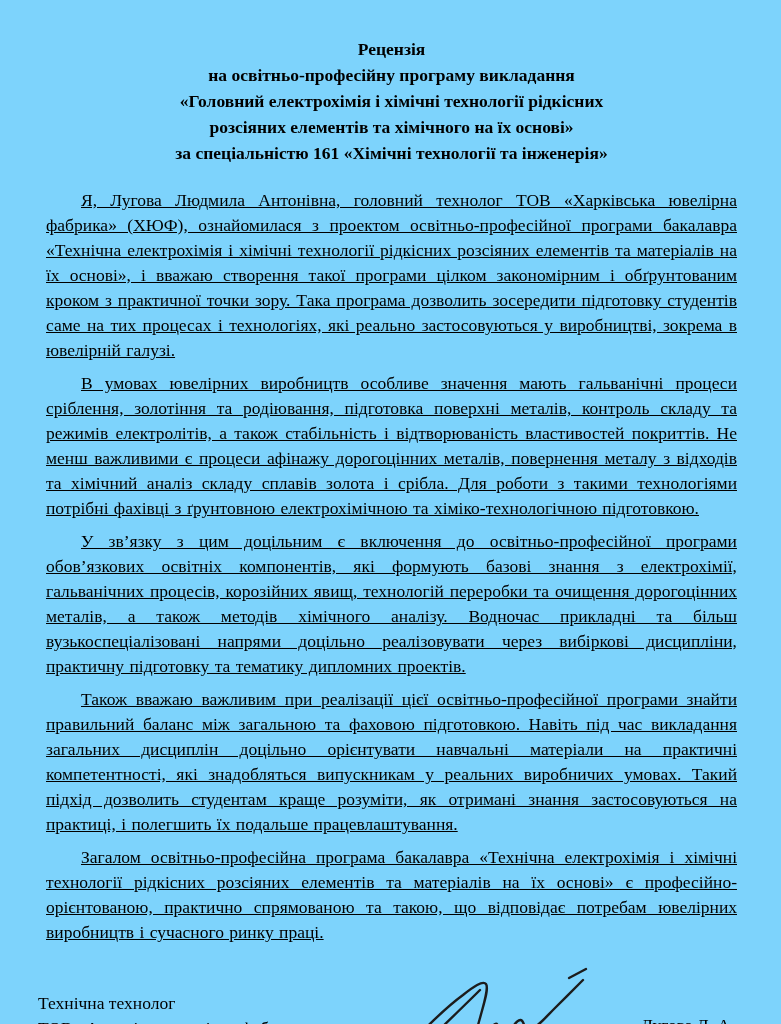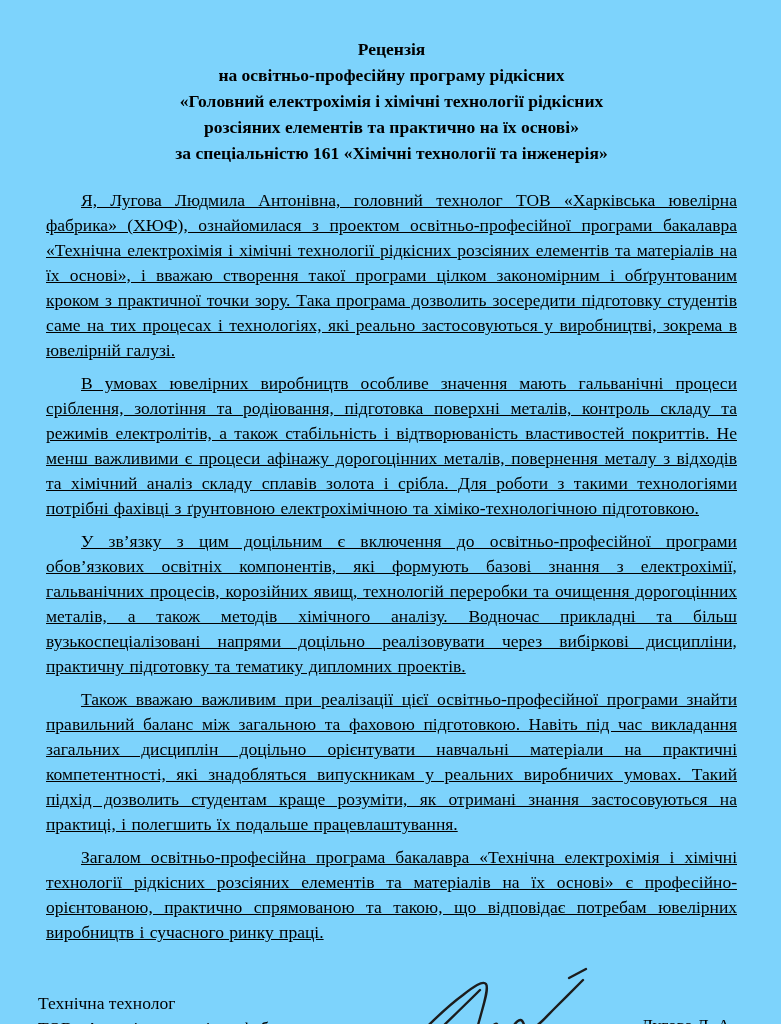--- a/index.html
+++ b/index.html
@@ -62,23 +62,23 @@
     white-space: nowrap;
   }
 </style>
 </head>
 <body>
 
 <div class="page">
 
   <div class="title-block">
     <div class="title-line">Рецензія</div>
-    <div class="title-line">на освітньо-професійну програму рідкісних</div>
+    <div class="title-line">на освітньо-професійну програму викладання</div>
     <div class="title-line">«Головний електрохімія і хімічні технології рідкісних</div>
-    <div class="title-line">розсіяних елементів та практично на їх основі»</div>
+    <div class="title-line">розсіяних елементів та хімічного на їх основі»</div>
     <div class="title-line">за спеціальністю 161 «Хімічні технології та інженерія»</div>
   </div>
 
   <div class="body-block">
     <p>Я, Лугова Людмила Антонівна, головний технолог ТОВ «Харківська ювелірна фабрика» (ХЮФ), ознайомилася з проектом освітньо-професійної програми бакалавра «Технічна електрохімія і хімічні технології рідкісних розсіяних елементів та матеріалів на їх основі», і вважаю створення такої програми цілком закономірним і обґрунтованим кроком з практичної точки зору. Така програма дозволить зосередити підготовку студентів саме на тих процесах і технологіях, які реально застосовуються у виробництві, зокрема в ювелірній галузі.</p>
     <p>В умовах ювелірних виробництв особливе значення мають гальванічні процеси сріблення, золотіння та родіювання, підготовка поверхні металів, контроль складу та режимів електролітів, а також стабільність і відтворюваність властивостей покриттів. Не менш важливими є процеси афінажу дорогоцінних металів, повернення металу з відходів та хімічний аналіз складу сплавів золота і срібла. Для роботи з такими технологіями потрібні фахівці з ґрунтовною електрохімічною та хіміко-технологічною підготовкою.</p>
     <p>У зв’язку з цим доцільним є включення до освітньо-професійної програми обов’язкових освітніх компонентів, які формують базові знання з електрохімії, гальванічних процесів, корозійних явищ, технологій переробки та очищення дорогоцінних металів, а також методів хімічного аналізу. Водночас прикладні та більш вузькоспеціалізовані напрями доцільно реалізовувати через вибіркові дисципліни, практичну підготовку та тематику дипломних проектів.</p>
     <p>Також вважаю важливим при реалізації цієї освітньо-професійної програми знайти правильний баланс між загальною та фаховою підготовкою. Навіть під час викладання загальних дисциплін доцільно орієнтувати навчальні матеріали на практичні компетентності, які знадобляться випускникам у реальних виробничих умовах. Такий підхід дозволить студентам краще розуміти, як отримані знання застосовуються на практиці, і полегшить їх подальше працевлаштування.</p>
     <p>Загалом освітньо-професійна програма бакалавра «Технічна електрохімія і хімічні технології рідкісних розсіяних елементів та матеріалів на їх основі» є професійно-орієнтованою, практично спрямованою та такою, що відповідає потребам ювелірних виробництв і сучасного ринку праці.</p>
   </div>

